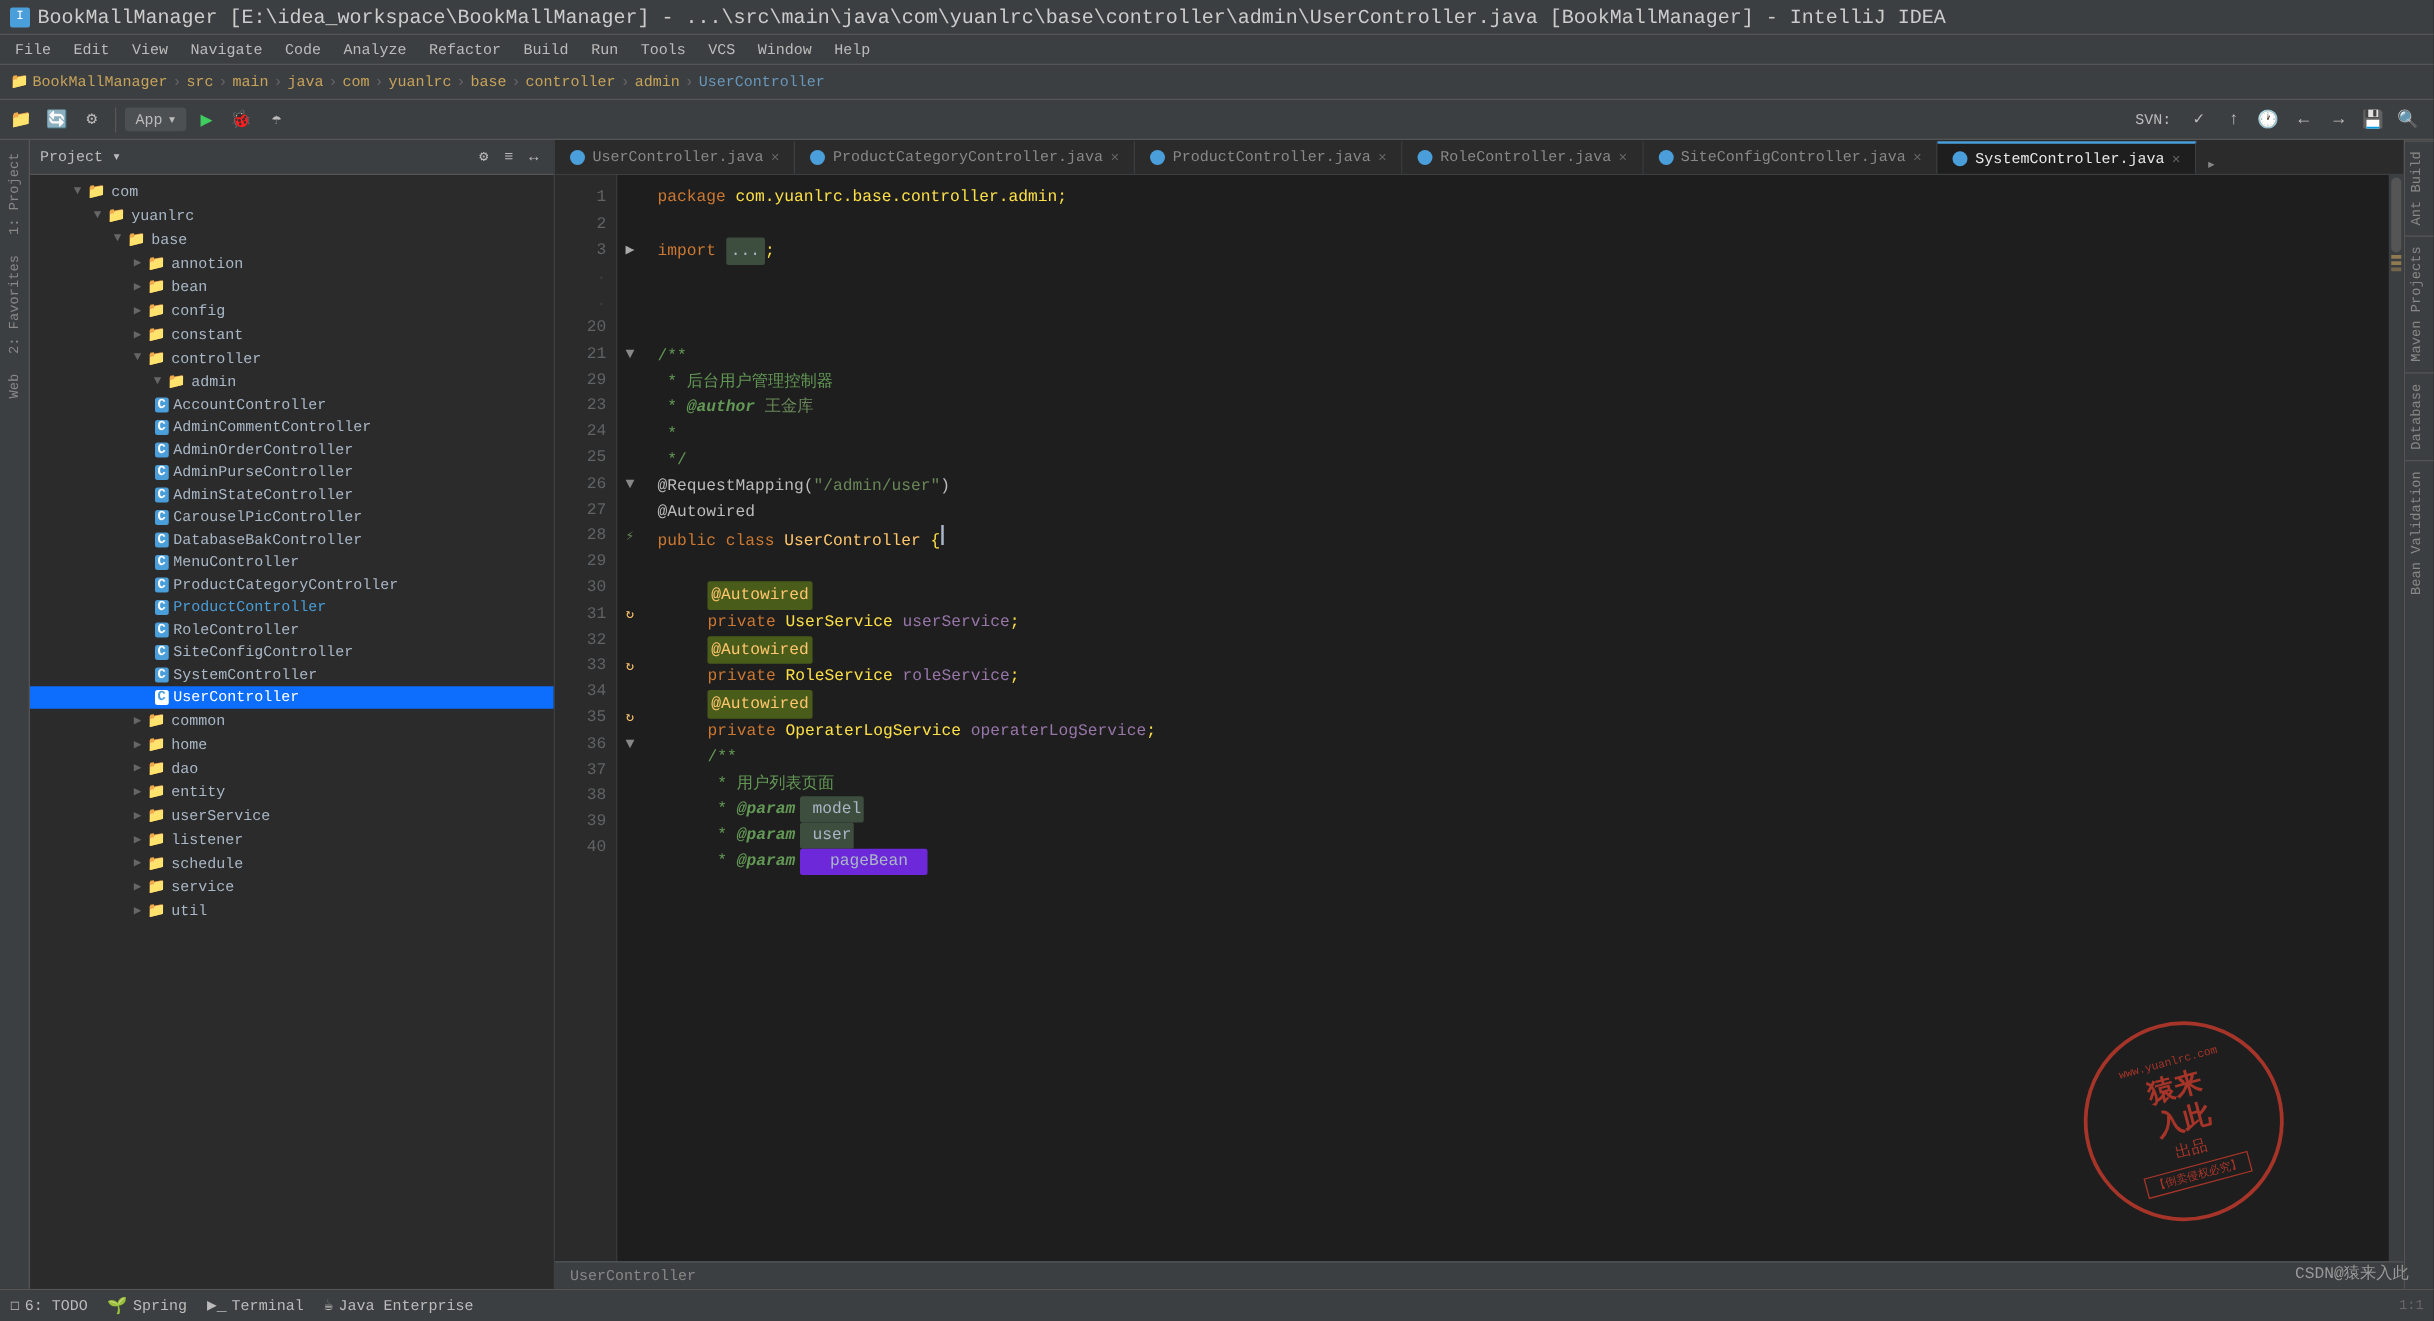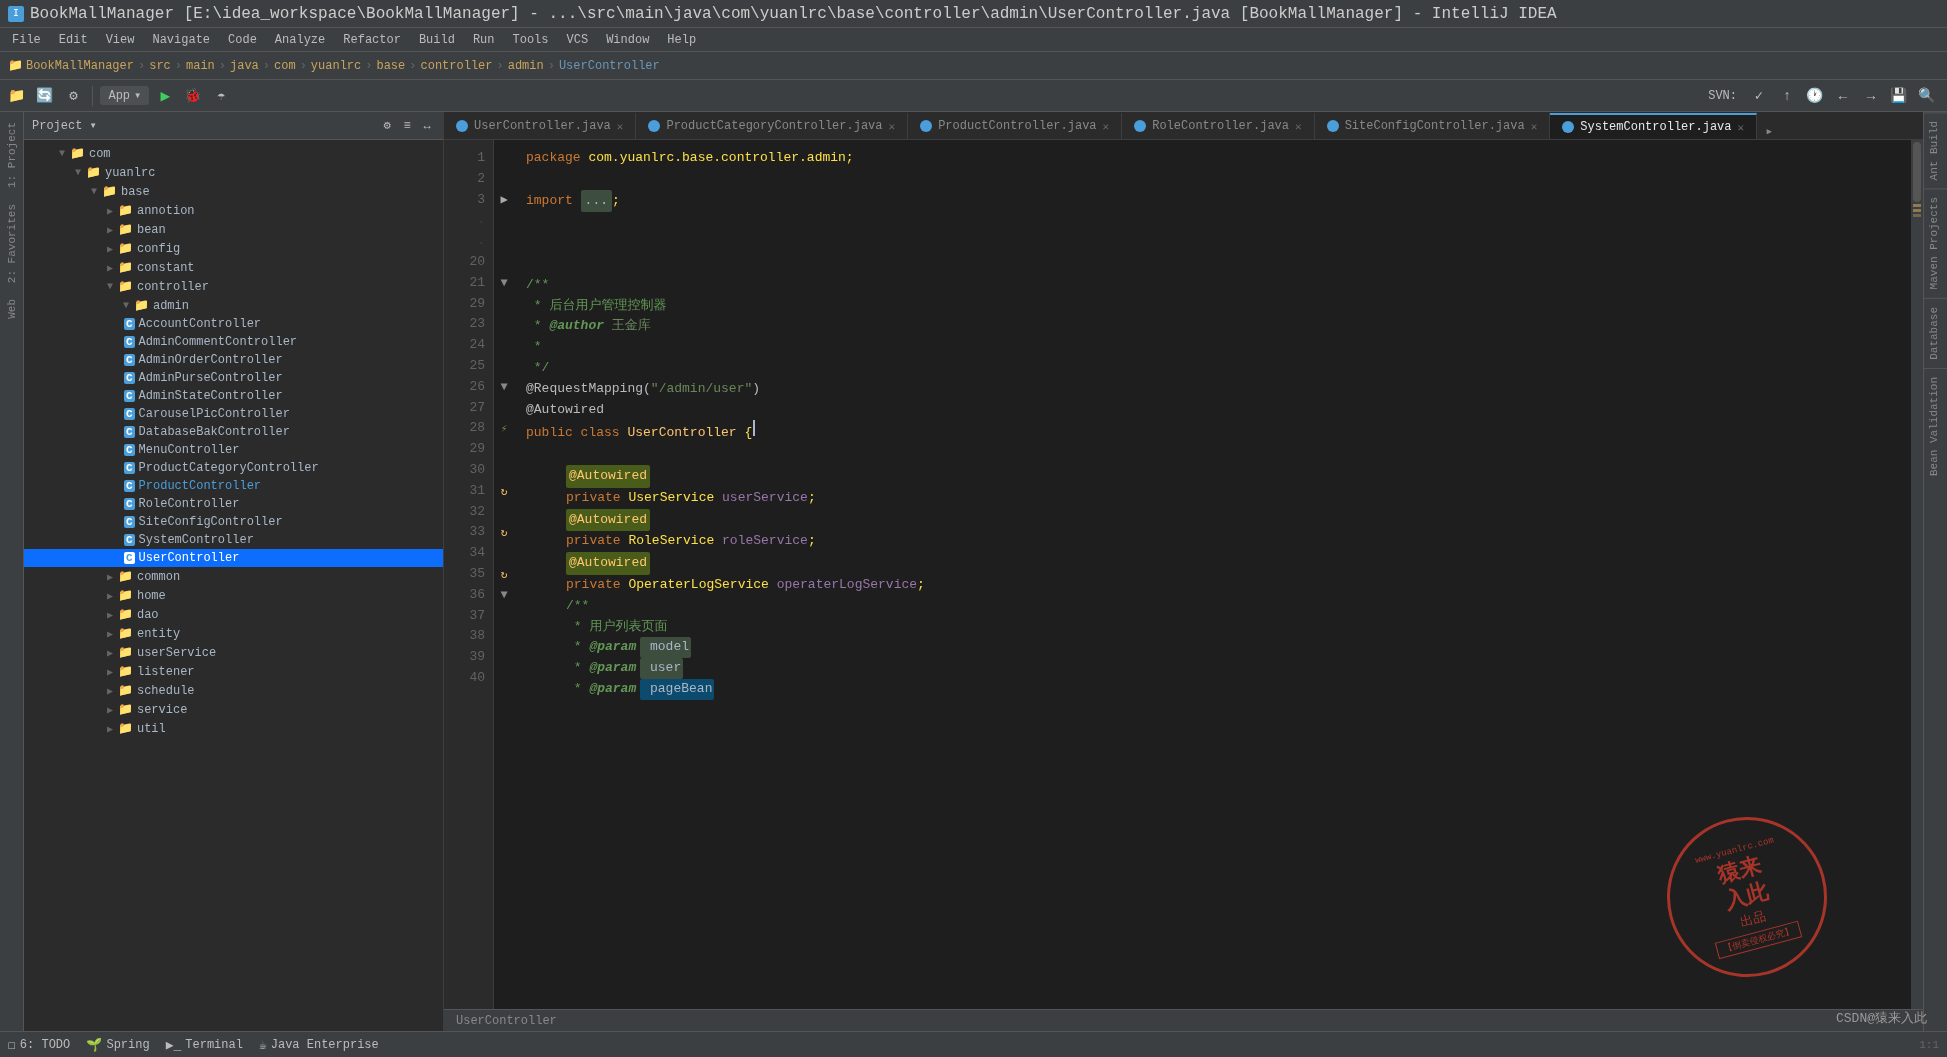--- a/index.html
+++ b/index.html
@@ -569,21 +569,21 @@
           <span class="comment-green"> * </span><span style="color:#629755; font-style:italic; font-weight:bold;">@param</span><span style="padding:0 2px; background:#3d4d3e; color:#a9b7c6; border-radius:2px; margin-left:4px;"> model</span>
         </div>
 
         <div class="code-line">
           <span style="padding-left:40px;"></span>
           <span class="comment-green"> * </span><span style="color:#629755; font-style:italic; font-weight:bold;">@param</span><span style="padding:0 2px; background:#3d4d3e; color:#a9b7c6; border-radius:2px; margin-left:4px;"> user</span>
         </div>
 
         <div class="code-line">
           <span style="padding-left:40px;"></span>
-          <span class="comment-green"> * </span><span style="color:#629755; font-style:italic; font-weight:bold;">@param</span><span style="padding:0 2px; background:#0c4a6e; color:#a9b7c6; border-radius:2px; margin-left:4px;"> pageBean</span>
+          <span class="comment-green"> * </span><span style="color:#629755; font-style:italic; font-weight:bold;">@param</span><span style="padding:0 16px; background:#6d28d9; color:#a9b7c6; border-radius:2px; margin-left:4px;"> pageBean</span>
         </div>
       </div>
 
       <div id="right-scrollbar">
         <div class="scroll-indicator"></div>
 
         <div style="width:8px; height:3px; background:#c8a35a; margin:2px auto; opacity:0.6;"></div>
         <div style="width:8px; height:3px; background:#c8a35a; margin:2px auto; opacity:0.6;"></div>
         <div style="width:8px; height:3px; background:#c8a35a; margin:2px auto; opacity:0.4;"></div>
       </div>

